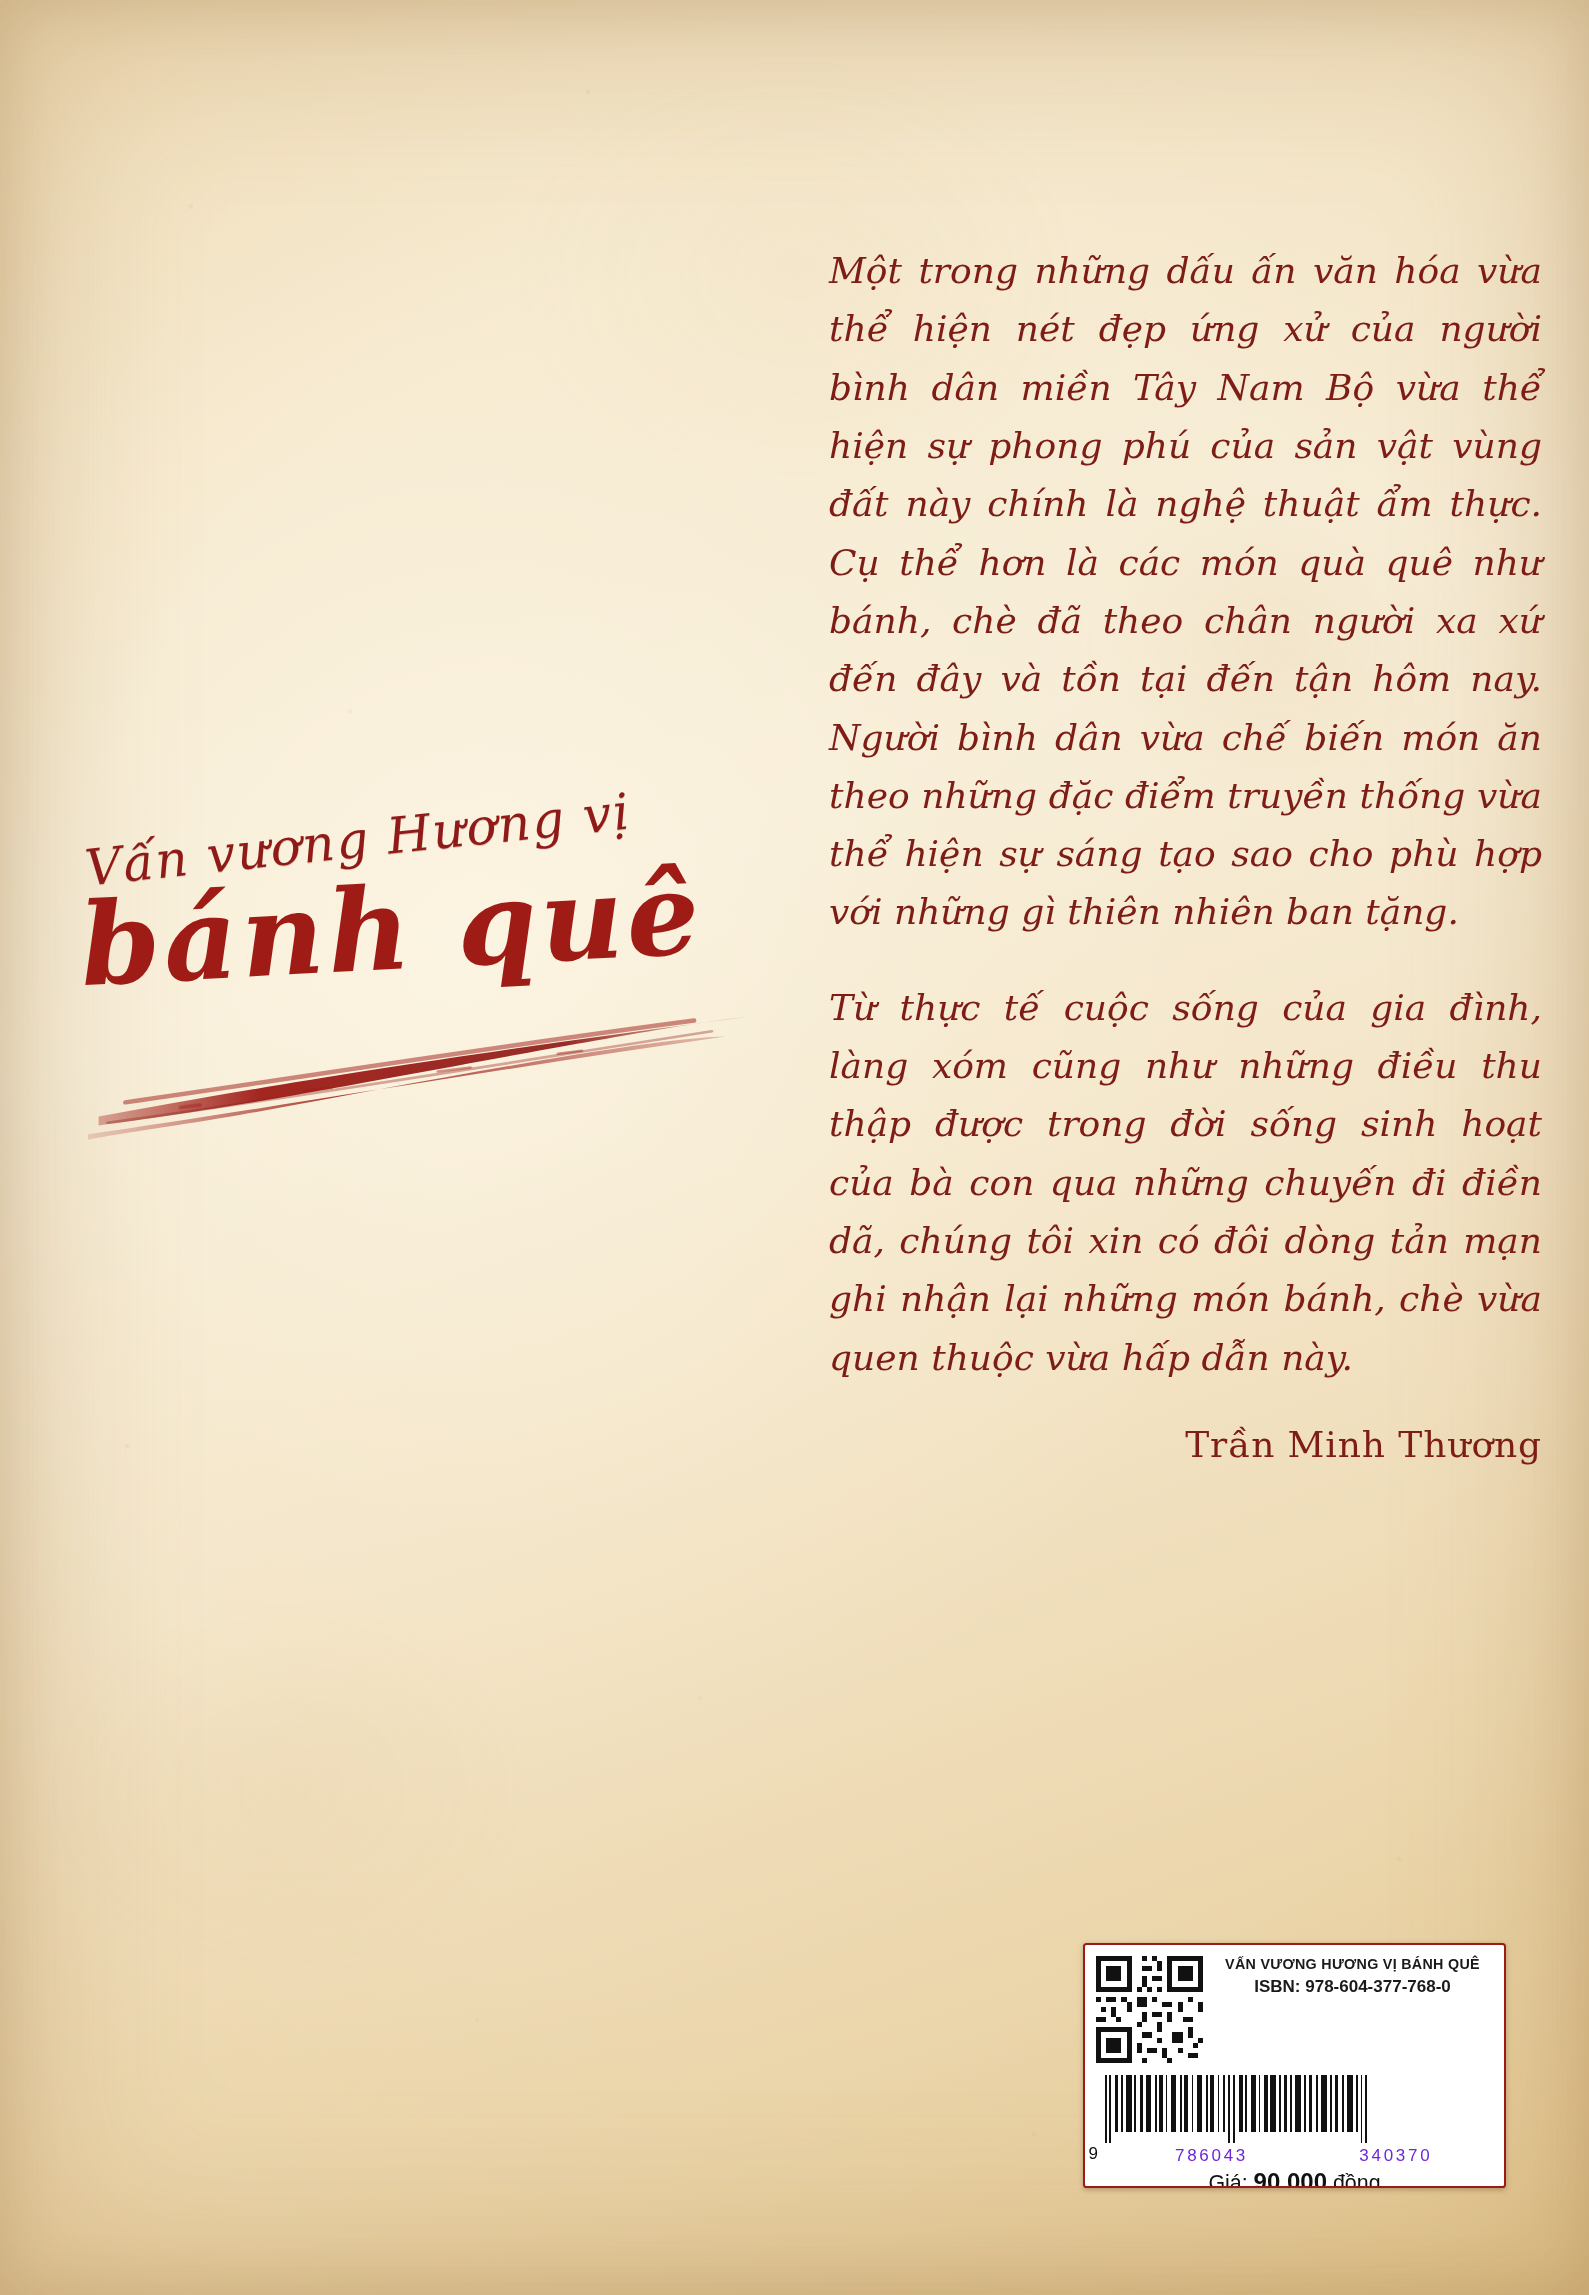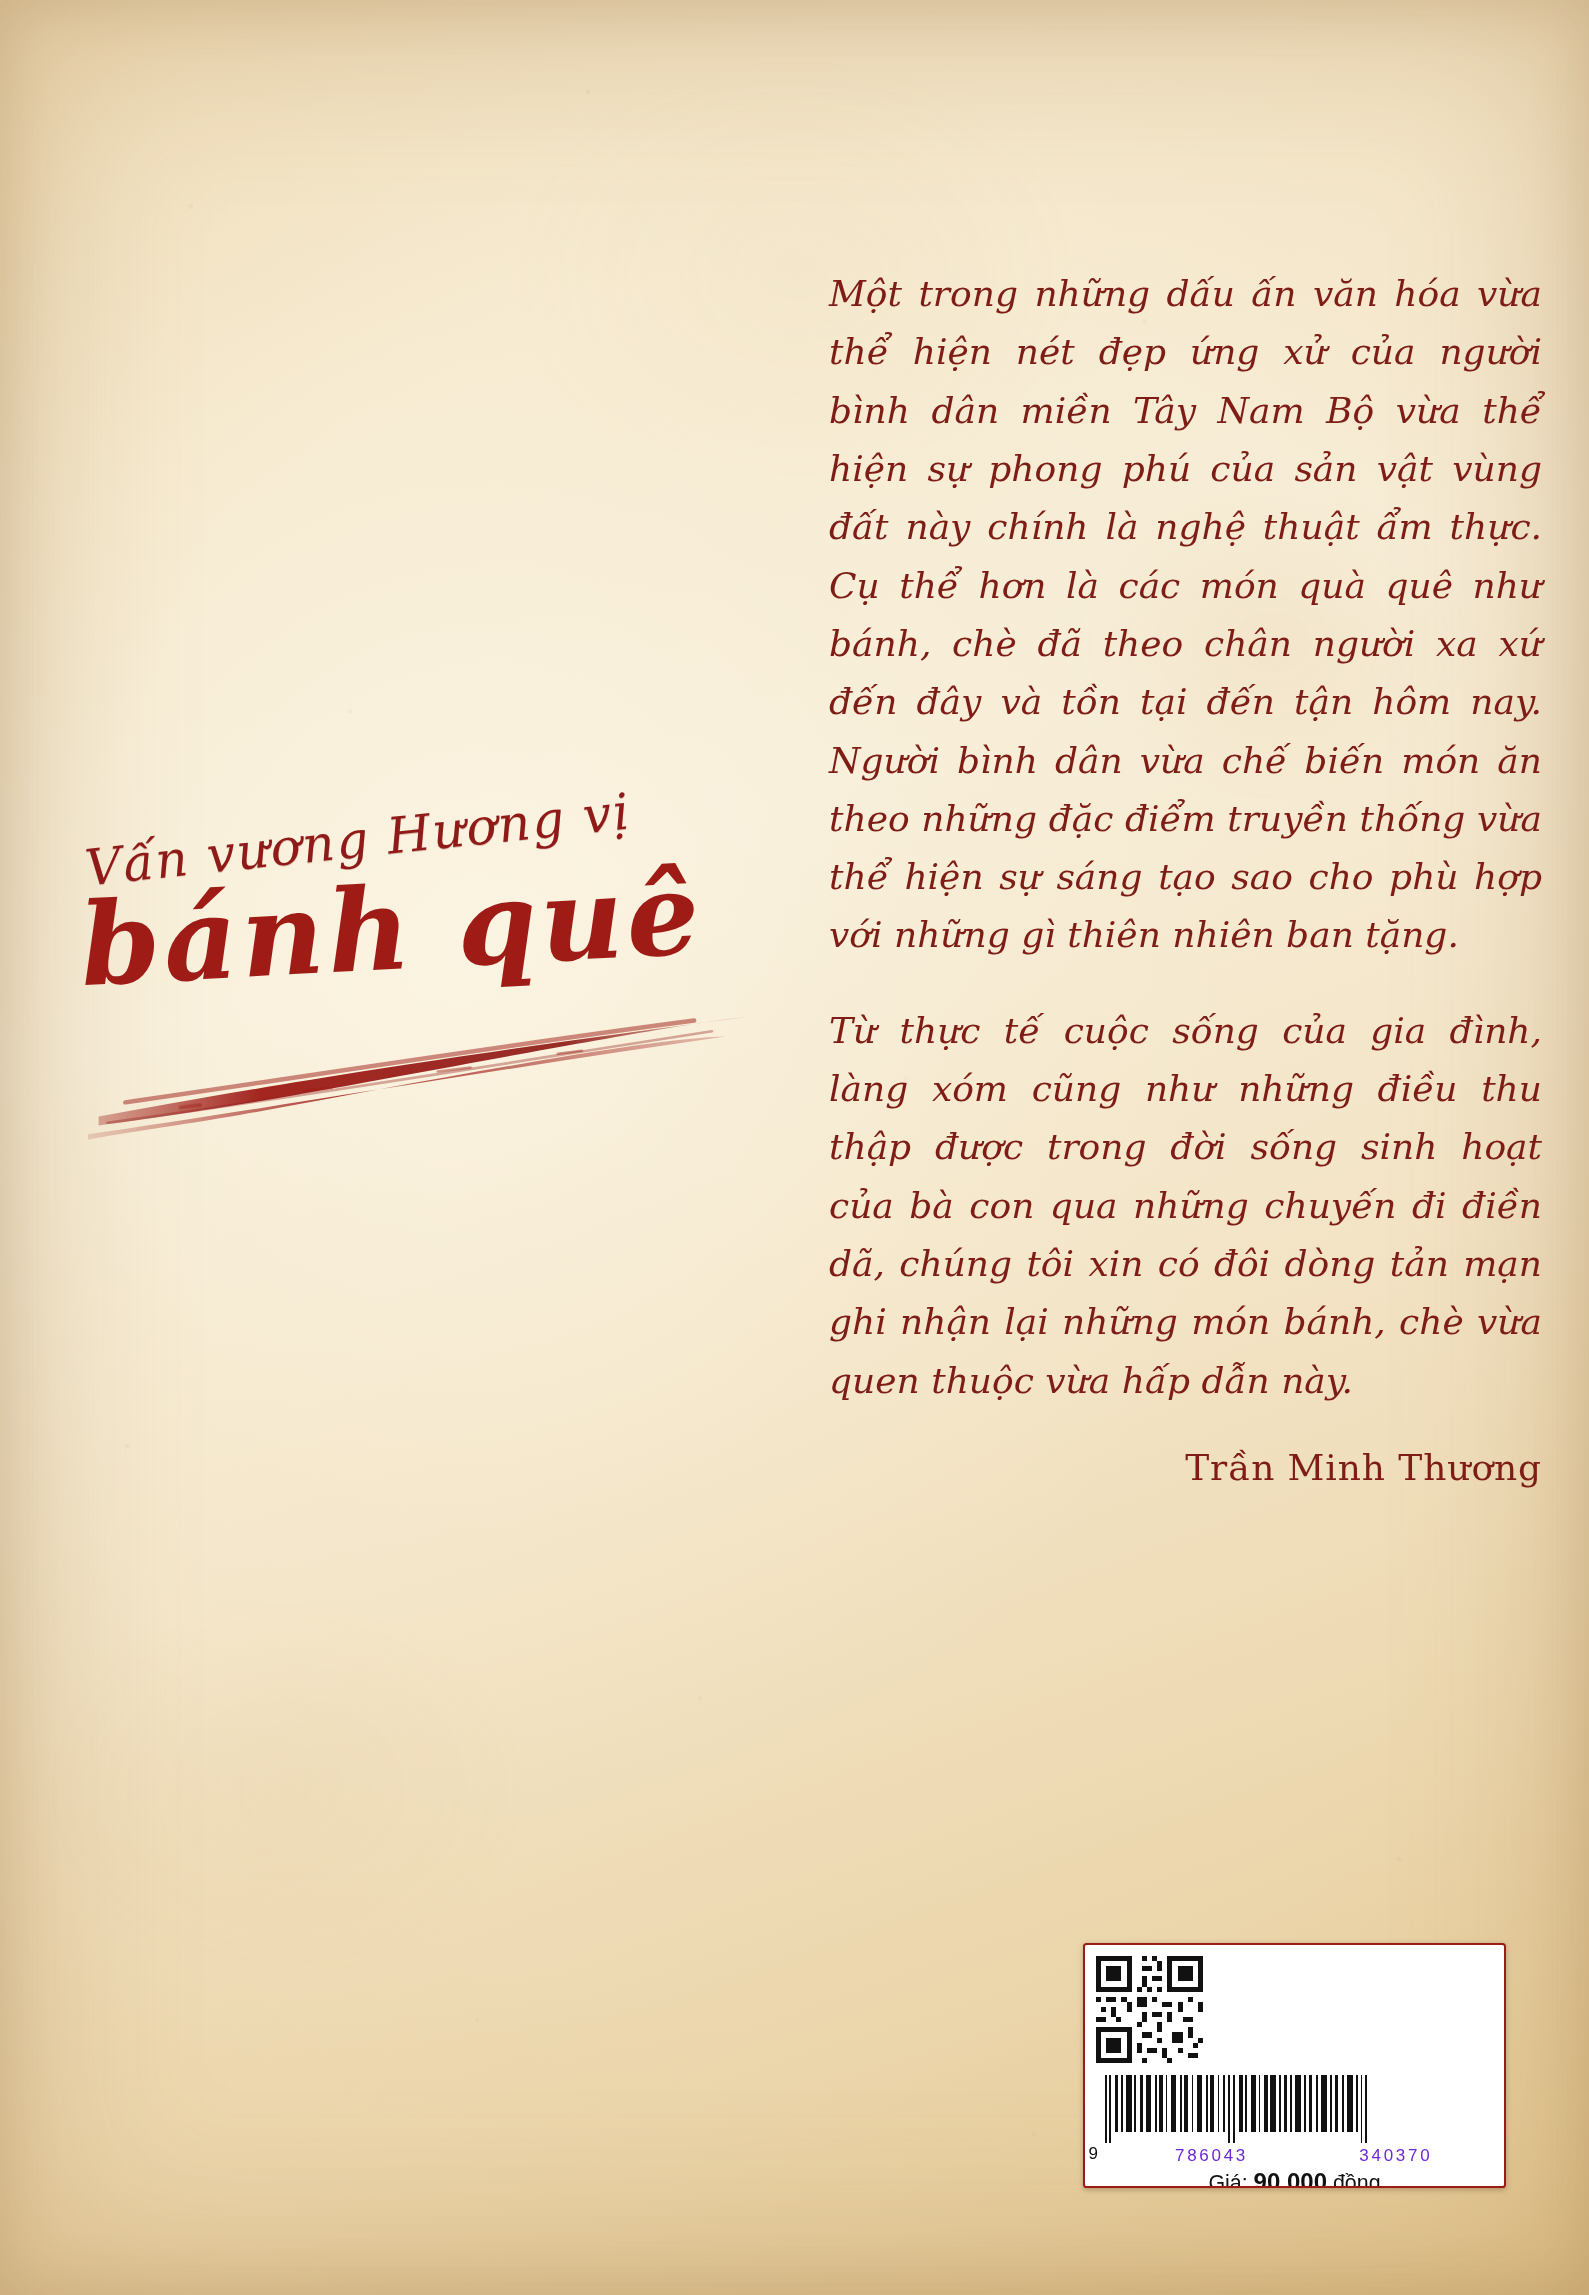--- a/index.html
+++ b/index.html
@@ -91,21 +91,21 @@
     left: 0;
     top: 183px;
     width: 713px;
     height: 160px;
   }
 
   
   .text-col {
     position: absolute;
     left: 829px;
-    top: 265px;
+    top: 242px;
     width: 713px;
   }
   .para {
     font-family: "DejaVu Serif", serif;
     font-style: italic;
     font-size: 36px;
     line-height: 1.62;
     color: #7d1d16;
     text-align: justify;
     margin: 0 0 37px 0;
@@ -295,20 +295,24 @@
             <rect x="9" y="20" width="1" height="1"></rect>
           <rect x="15" y="15" width="2" height="2"></rect>
             <rect x="18" y="14" width="1" height="2"></rect>
             <rect x="20" y="16" width="1" height="1"></rect>
           <rect x="16" y="18" width="1" height="1"></rect>
             <rect x="18" y="19" width="2" height="1"></rect>
             <rect x="14" y="20" width="1" height="1"></rect>
           <rect x="19" y="17" width="1" height="1"></rect>
         </g>
       </svg>
+      <div class="isbn-right">
+        <div class="isbn-title">VẤN VƯƠNG HƯƠNG VỊ BÁNH QUÊ</div>
+        <div class="isbn-num">ISBN: 978-604-377-768-0</div>
+      </div>
     </div>
 
     <div class="ean-wrap">
       <span class="ean-lead">9</span>
       <div style="flex:1">
         <svg class="ean" viewBox="0 0 300 76" preserveAspectRatio="none" shape-rendering="crispEdges">
           <rect width="300" height="76" fill="#fff"></rect>
           <g fill="#111">
             <rect x="2" y="0" width="2" height="76"></rect>
               <rect x="7" y="0" width="2" height="76"></rect>

